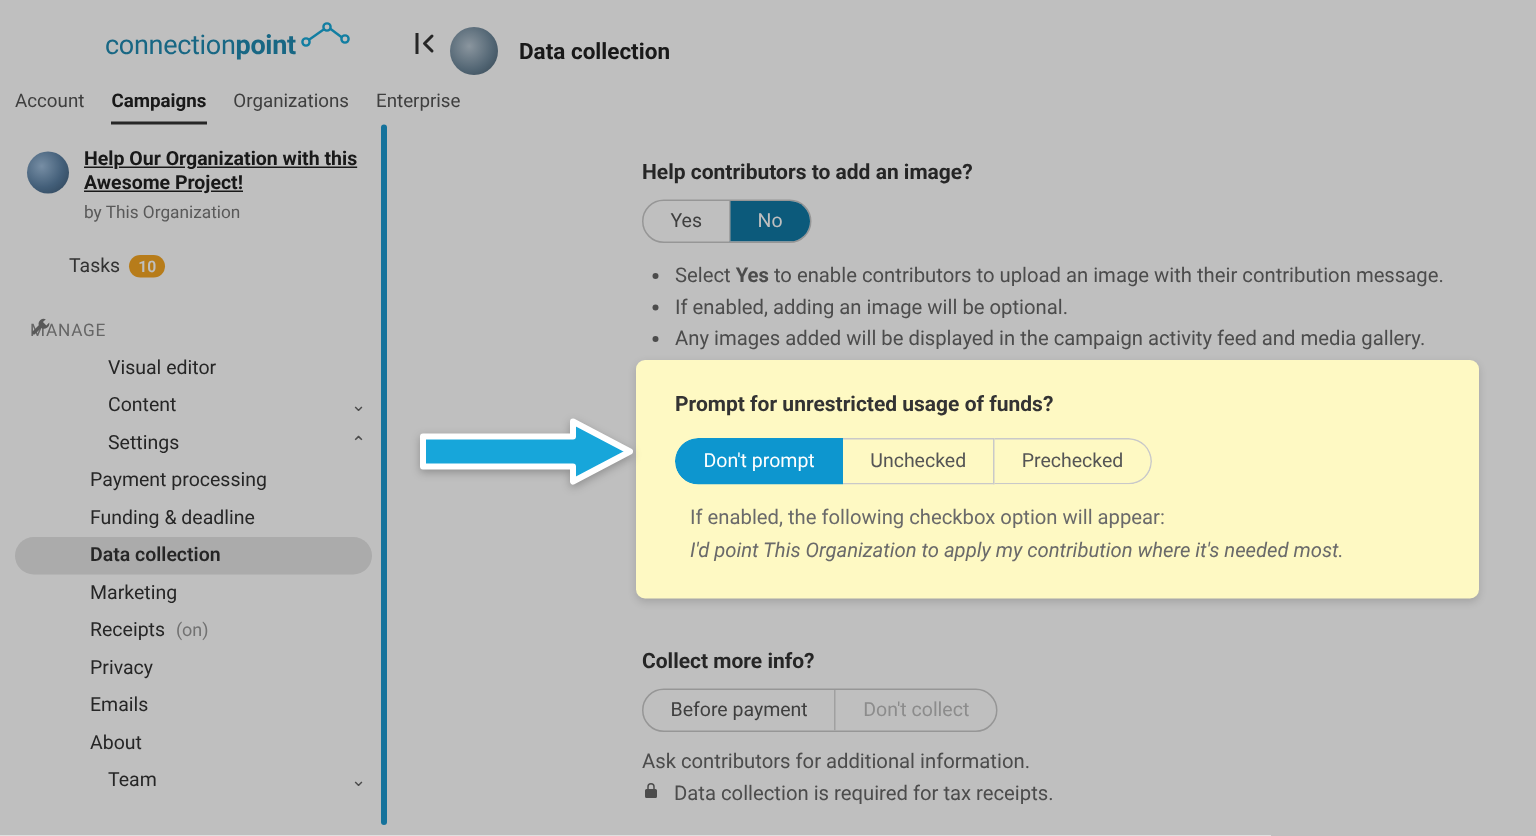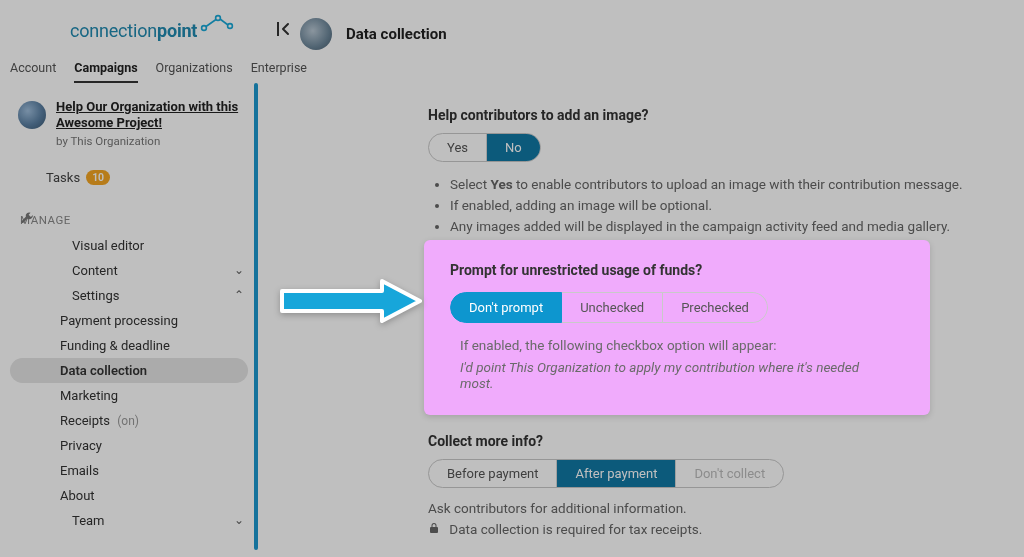--- a/index.html
+++ b/index.html
@@ -53,21 +53,21 @@
   .seg { display:inline-flex; border:1px solid #c9c9c9; border-radius:18px; overflow:hidden; font-size:13px; }
   .seg span { padding:6px 18px; color:#555; cursor:pointer; }
   .seg span.on { background:#1178a5; color:#fff; }
   .seg span + span { border-left:1px solid #d6d6d6; }
   .seg span.disabled { color:#bbb; }
   ul.notes { margin:12px 0 0 22px; color:#666; font-size:13.5px; line-height:1.55; }
   .desc { margin-top:10px; color:#666; font-size:13.5px; line-height:1.6; }
   .desc .lock { margin-right:6px; color:#666; }
 
   
-  .highlight { position:absolute; left:424px; top:240px; width:506px; background:#f0abfc; border-radius:6px; padding:22px 44px 24px 26px; z-index:10; box-shadow:0 2px 6px rgba(0,0,0,0.15); }
+  .highlight { position:absolute; left:424px; top:240px; width:562px; background:#fef9c3; border-radius:6px; padding:22px 44px 24px 26px; z-index:10; box-shadow:0 2px 6px rgba(0,0,0,0.15); }
   .seg2 { display:inline-flex; border-radius:18px; overflow:hidden; font-size:13px; margin-top:4px; }
   .seg2 span { padding:7px 18px; border:1px solid #c9c9c9; color:#555; cursor:pointer; }
   .seg2 span:first-child { border-radius:18px 0 0 18px; }
   .seg2 span:last-child { border-radius:0 18px 18px 0; }
   .seg2 span.on { background:#0d96cf; color:#fff; border-color:#0d96cf; }
   .seg2 span + span { border-left:none; }
   .hl-sub { margin-top:14px; color:#6a6a6a; font-size:13.5px; padding-left:10px; }
   .hl-ital { margin-top:6px; color:#6a6a6a; font-style:italic; font-size:13.5px; padding-left:10px; }
 
   
@@ -199,21 +199,20 @@
           <li><span>Select </span><b>Yes</b><span> to enable contributors to upload an image with their contribution message.</span></li>
           <li>If enabled, adding an image will be optional.</li>
           <li>Any images added will be displayed in the campaign activity feed and media gallery.</li>
         </ul>
       </div>
 
       <div class="group collect">
         <div class="group-h">Collect more info?</div>
         <div class="seg">
           <span>Before payment</span>
-          <span class="on">After payment</span>
           <span class="disabled">Don't collect</span>
         </div>
         <div class="desc">
           <div>Ask contributors for additional information.</div>
           <div>
             <span class="lock">
               <svg width="12" height="12" viewBox="0 0 24 24" fill="#666">
                     <path d="M12 2a5 5 0 00-5 5v3H6a2 2 0 00-2 2v8a2 2 0 002 2h12a2 2 0 002-2v-8a2 2 0 00-2-2h-1V7a5 5 0 00-5-5zm-3 8V7a3 3 0 116 0v3H9z"></path>
                   </svg>
             </span><span>Data collection is required for tax receipts.</span>

